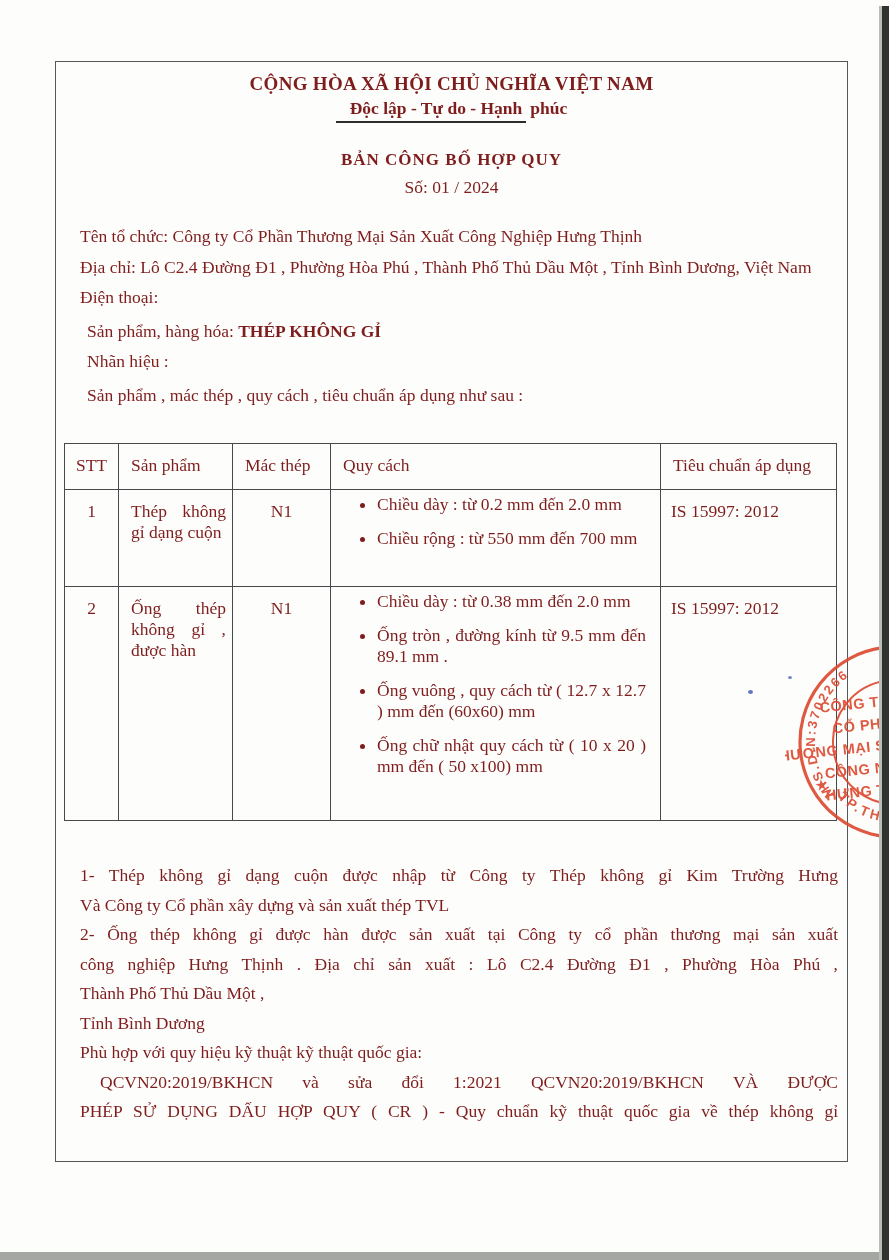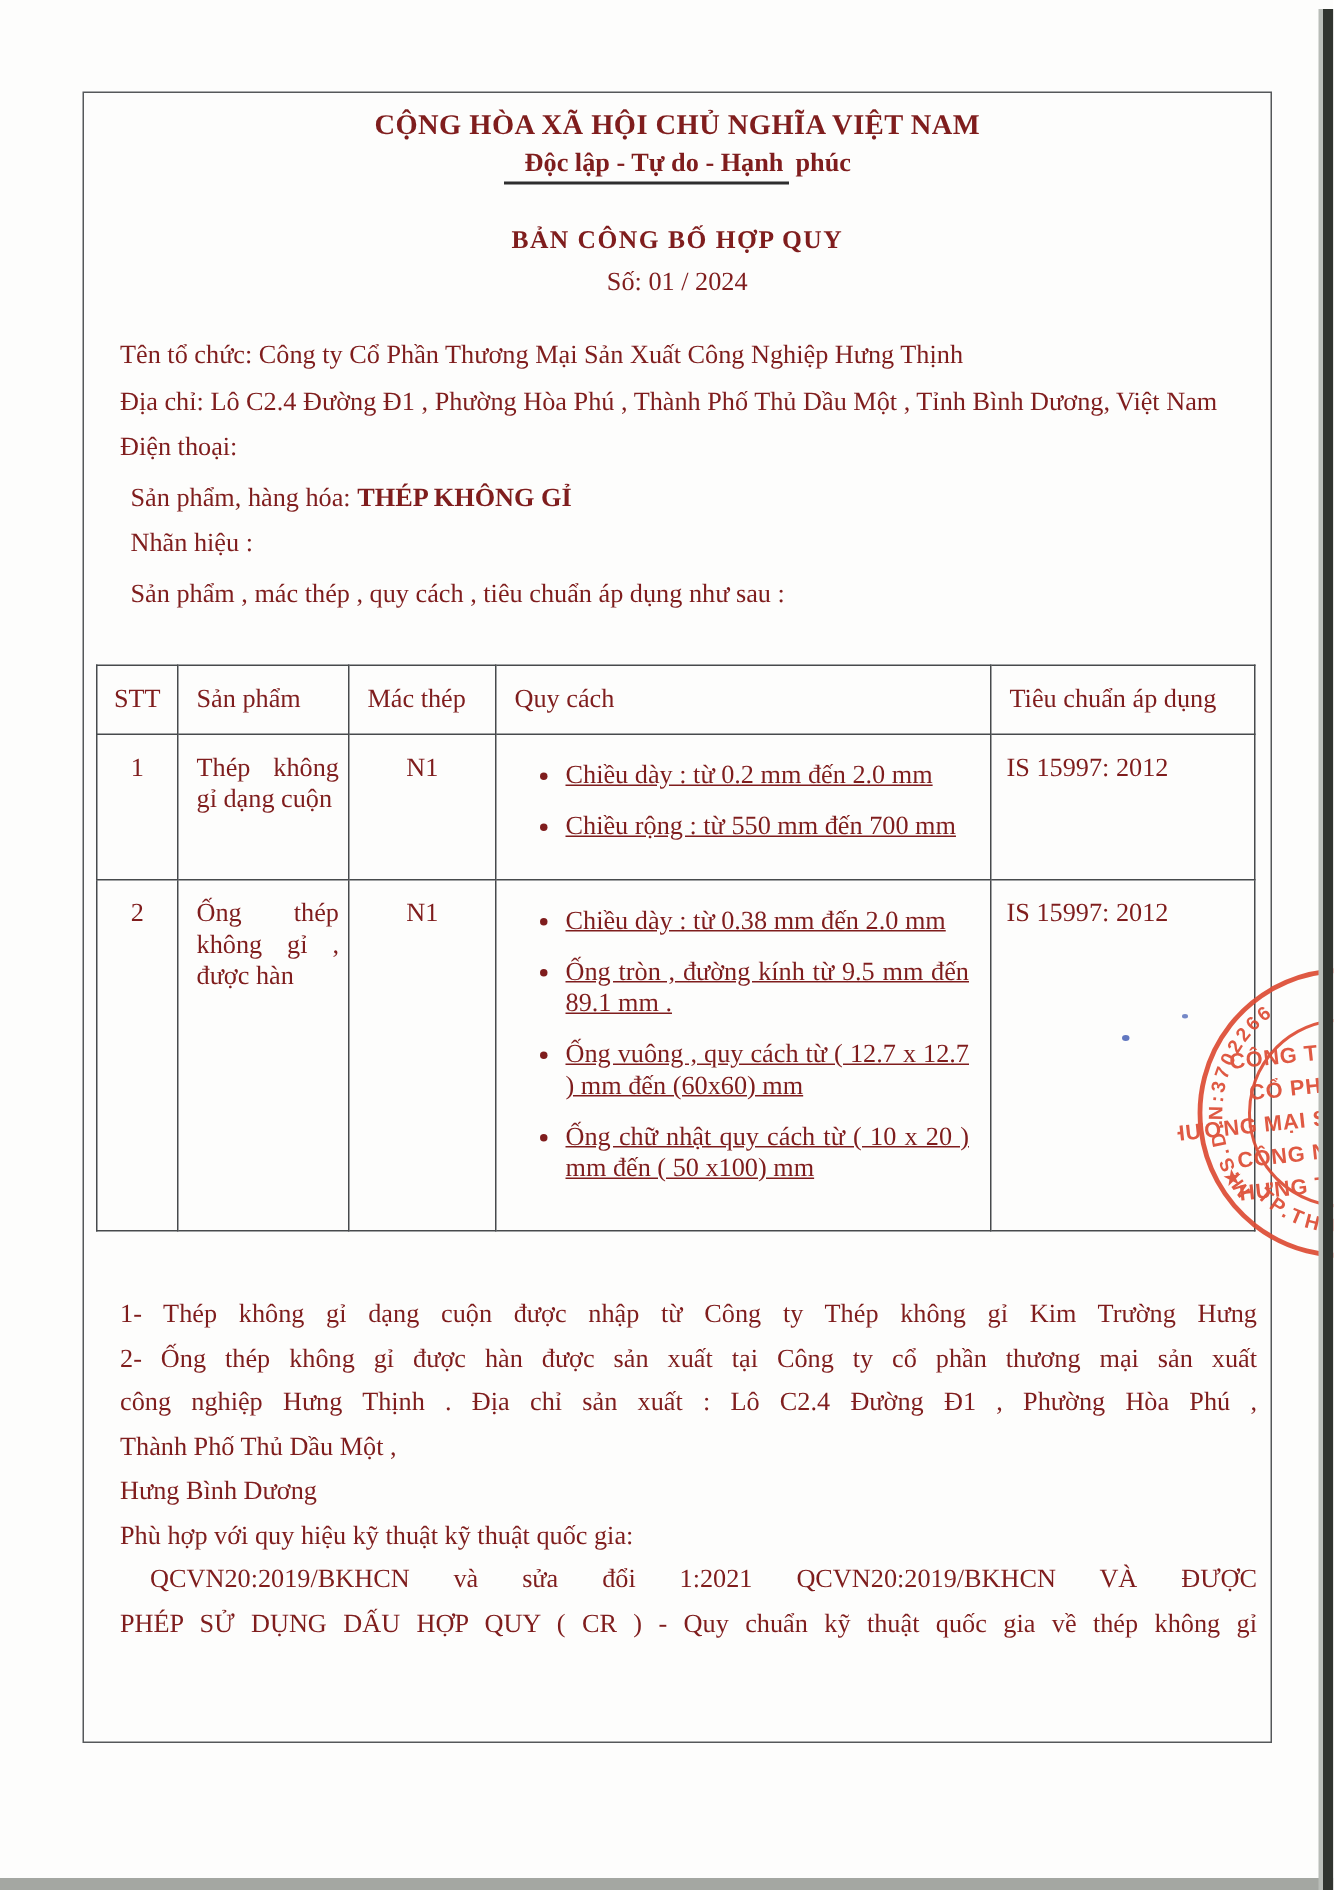--- a/index.html
+++ b/index.html
@@ -39,21 +39,21 @@
     border-collapse:collapse; table-layout:fixed; font-size:17.5px;
   }
   table.spec th, table.spec td {
     border:1.6px solid #474a4c; vertical-align:top; font-weight:normal;
   }
   th.h { text-align:left; padding:11px 6px 13px 12px; }
   th.h.c { text-align:center; padding-left:2px; padding-right:2px; }
   td.c { text-align:center; padding-top:11px; }
   td.prod { text-align:justify; padding:11px 6px 0 12px; }
   td.qc { padding:4px 10px 0 0; }
-  td.qc ul { margin:12px 0 0 0; padding-left:46px;text-decoration:underline; }
+  td.qc ul { margin:0 0 0 0; padding-left:46px; }
   td.qc li { margin-bottom:13px; text-align:justify; padding-right:4px; }
   td.std { padding:11px 4px 0 10px;margin-left:24px; }
   tr.r1 { height:97px; }
   tr.r2 { height:234px; }
 
   .notes { position:absolute; left:24px; right:9px; top:799px; font-size:17.5px; line-height:29.5px; }
   .notes div { margin:0; }
   .jl { text-align:justify; text-align-last:justify; }
   .n1l1 { margin-left:22px; }
   .n1l2 { margin-left:6px; }
@@ -134,24 +134,25 @@
             <li>Ống chữ nhật quy cách từ ( 10 x 20 ) mm đến ( 50 x100) mm</li>
           </ul>
         </td>
         <td class="std">IS 15997: 2012</td>
       </tr>
     </tbody>
       </table>
 
     <div class="notes">
       <div class="n1l1 jl">1- Thép không gỉ dạng cuộn được nhập từ Công ty Thép không gỉ Kim Trường Hưng</div>
+      <div class="n1l2">Và Công ty Cổ phần xây dựng và sản xuất thép TVL</div>
       <div class="n2l1 jl">2- Ống thép không gỉ được hàn được sản xuất tại Công ty cổ phần thương mại sản xuất</div>
       <div class="n2l2 jl">công nghiệp Hưng Thịnh . Địa chỉ sản xuất : Lô C2.4 Đường Đ1 , Phường Hòa Phú ,</div>
       <div class="n2l3">Thành Phố Thủ Dầu Một ,</div>
-      <div class="province">Hưng Bình Dương</div>
+      <div class="province">Tỉnh Bình Dương</div>
       <div class="conf-intro">Phù hợp với quy hiệu kỹ thuật kỹ thuật quốc gia:</div>
       <div class="conf1 jl">QCVN20:2019/BKHCN và sửa đổi 1:2021 QCVN20:2019/BKHCN VÀ ĐƯỢC</div>
       <div class="conf2 jl">PHÉP SỬ DỤNG DẤU HỢP QUY ( CR ) -  Quy chuẩn kỹ thuật quốc gia về thép không gỉ</div>
     </div>
 
   </div>
 
   <svg class="stamp" viewBox="0 0 220 220">
     <g transform="rotate(-7 110 110)" opacity="0.92">
       <circle cx="110" cy="110" r="95" fill="none" stroke="#dd4b33" stroke-width="3.2"></circle>

